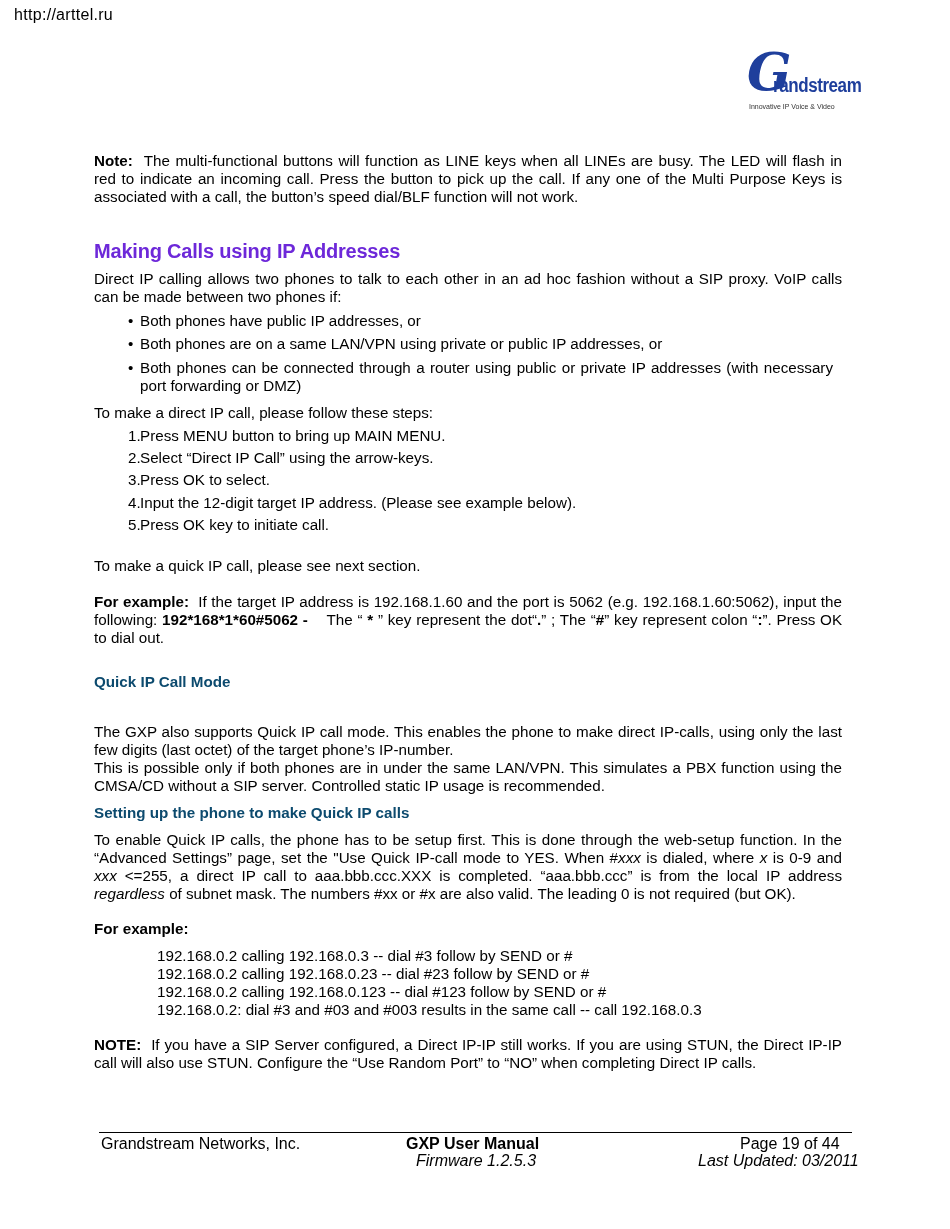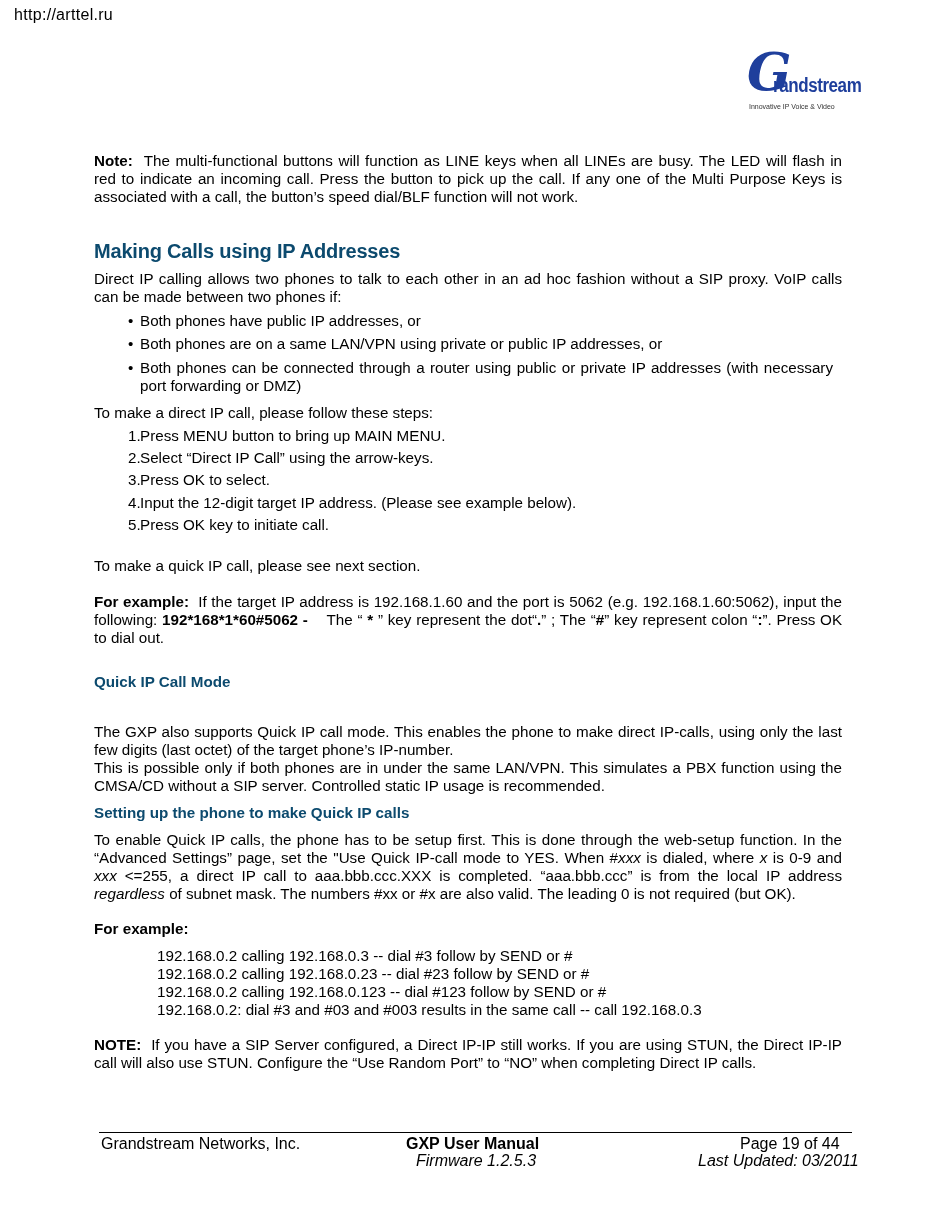--- a/index.html
+++ b/index.html
@@ -16,21 +16,21 @@
   }
   .logo .word {
     position: absolute; left: 28px; top: 28px; font-family: "Liberation Sans", sans-serif;
     font-size: 20px; color: #1f3f9c; letter-spacing: -0.5px; font-weight: bold; transform: scaleX(0.85); transform-origin: left;
   }
   .logo .tag {
     position: absolute; left: 4px; top: 50px; font-size: 7px; color: #333; white-space: nowrap;
   }
   p { margin: 0; text-align: justify; }
   .abs { position: absolute; left: 94px; width: 748px; }
-  .h1 { color: #0c4a6e; font-weight: bold; font-size: 20px; letter-spacing: -0.2px; }
+  .h1 { color: #6d28d9; font-weight: bold; font-size: 20px; letter-spacing: -0.2px; }
   .h2 { color: #0c4a6e; font-weight: bold; font-size: 15.2px; }
   .li { position: absolute; left: 128px; width: 721px; }
   .li .mk { position: absolute; left: 0; }
   .li .tx { position: absolute; left: 12px; width: 693px; text-align: justify; }
   .ex { position: absolute; left: 157px; }
   .footer-line { position: absolute; left: 99px; top: 1132px; width: 753px; height: 0; border-top: 1px solid #000; }
   .foot { position: absolute; font-size: 16px; line-height: 17px; }
   b { font-weight: bold; }
   i { font-style: italic; }
 </style>

